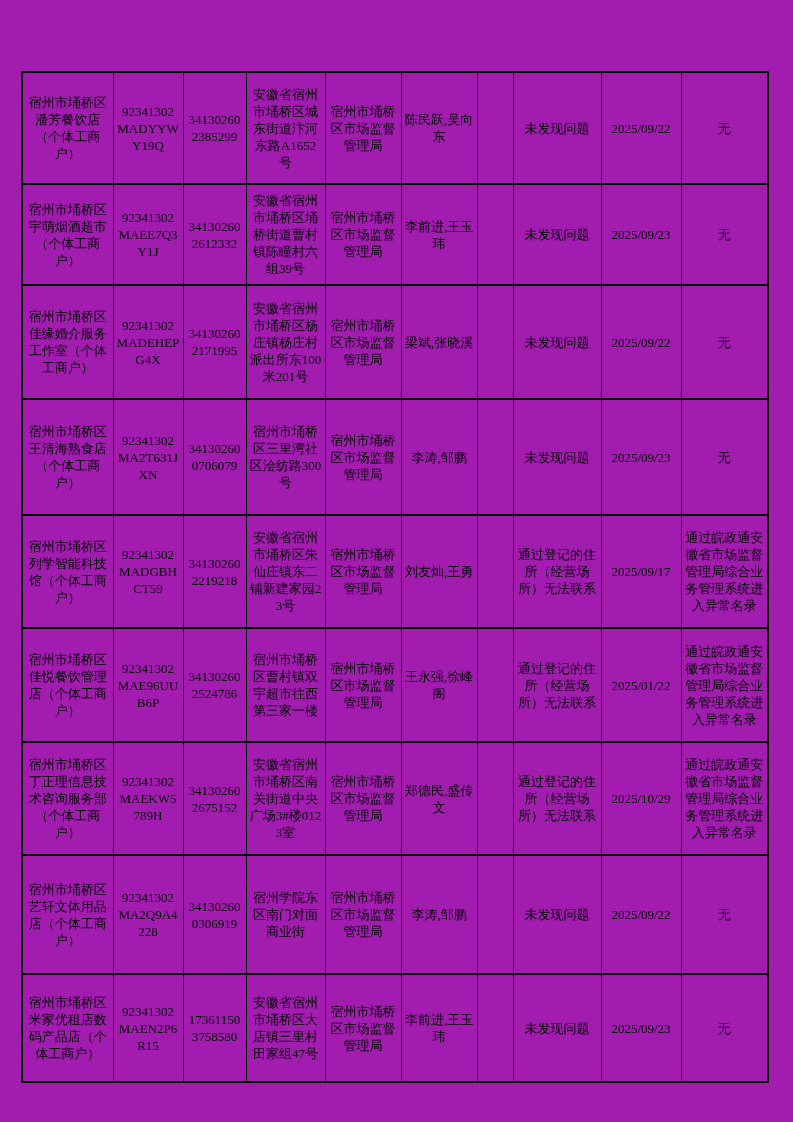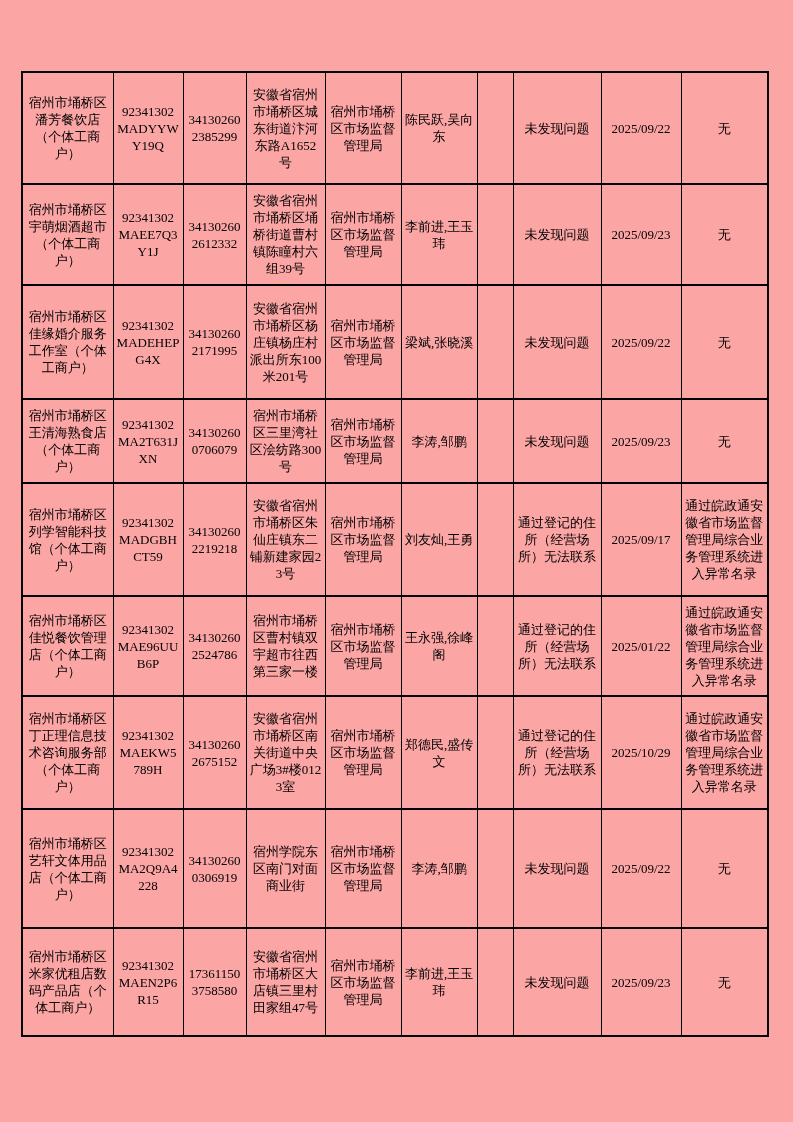--- a/index.html
+++ b/index.html
@@ -4,21 +4,21 @@
 <style>
   html, body {
     margin: 0;
     padding: 0;
     background: #ffffff;
   }
   .page {
     position: relative;
     width: 793px;
     height: 1122px;
-    background: #fca5a5;
+    background: #a21caf;
     overflow: hidden;
     font-family: "Liberation Serif", "DejaVu Serif", serif;
     color: #000000;
   }
   table.results {
     position: absolute;
     left: 21px;
     top: 71px;
     width: 746px;
     border-collapse: collapse;
@@ -36,23 +36,23 @@
     overflow: hidden;
   }
   table.results tr {
     border-top: 2px solid #000000;
     border-bottom: 2px solid #000000;
   }
   
   table.results tr:nth-child(1) { height: 112px; }
   table.results tr:nth-child(2) { height: 101px; }
   table.results tr:nth-child(3) { height: 114px; border-radius: 29px; }
-  table.results tr:nth-child(4) { height: 84px; margin-top: 46px; }
+  table.results tr:nth-child(4) { height: 116px; margin-top: 46px; }
   table.results tr:nth-child(5) { height: 113px; border-radius: 32px; }
-  table.results tr:nth-child(6) { height: 100px; }
+  table.results tr:nth-child(6) { height: 114px; }
   table.results tr:nth-child(7) { height: 113px; }
   table.results tr:nth-child(8) { height: 119px; }
   table.results tr:nth-child(9) { height: 108px; margin-top: 29px; }
 </style>
 </head>
 <body>
 
 <div class="page">
   <table class="results">
     <colgroup>

